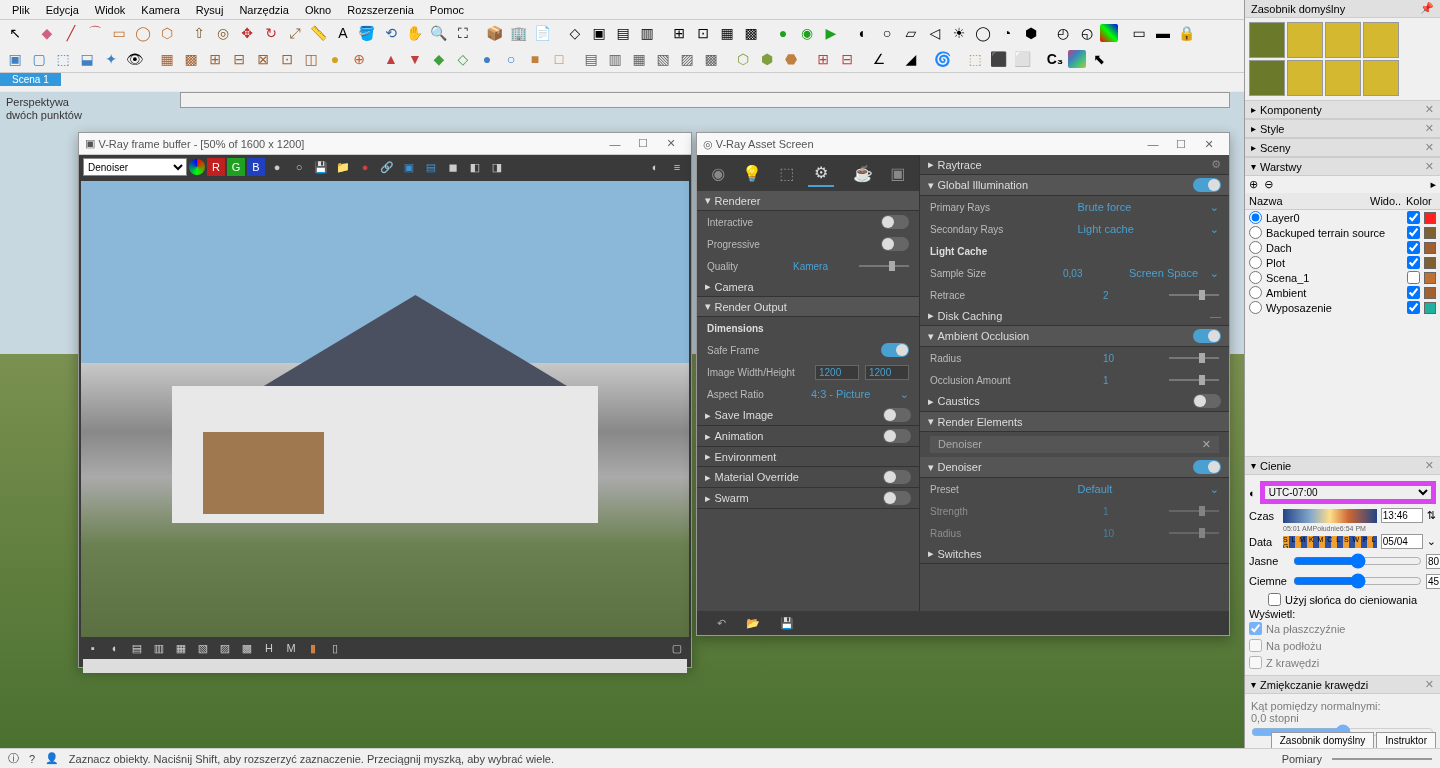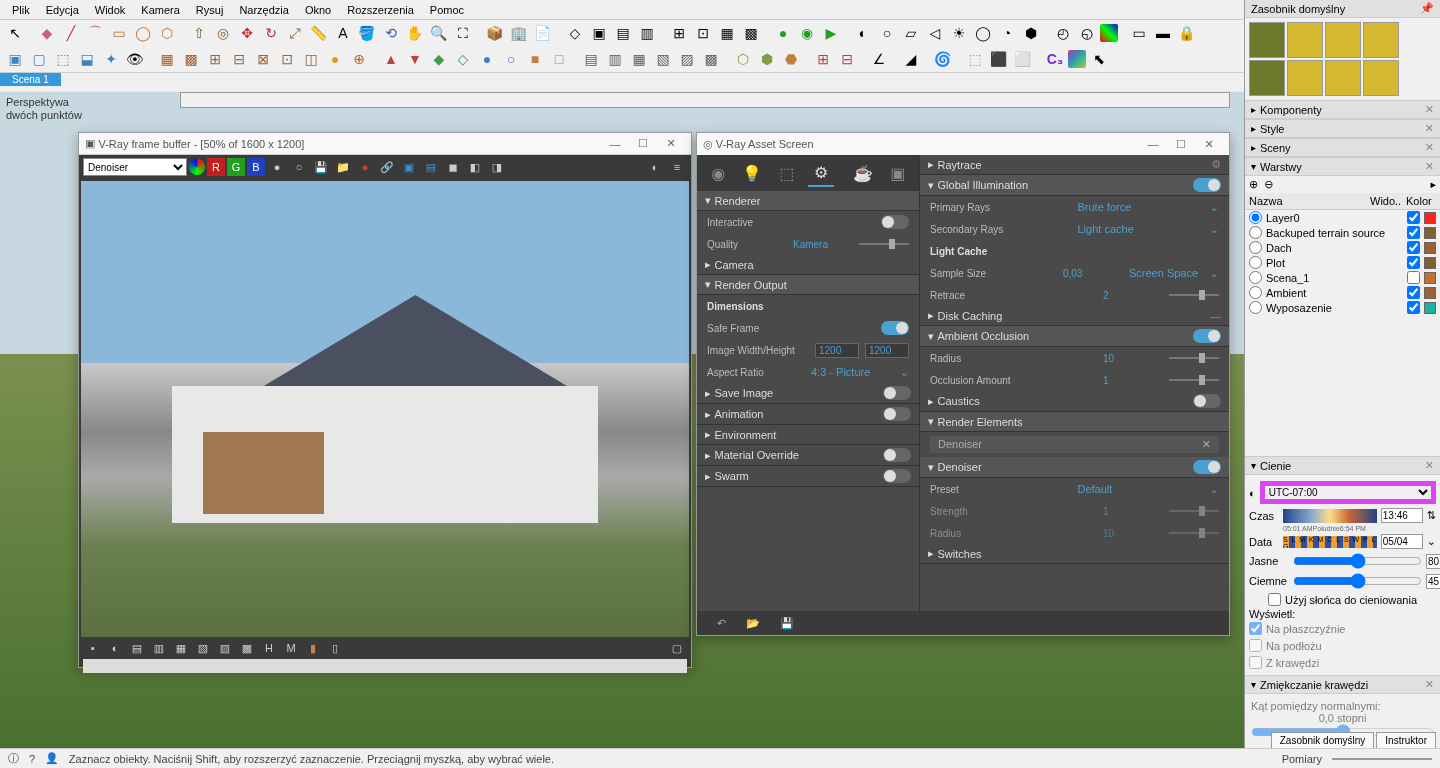--- a/index.html
+++ b/index.html
@@ -223,21 +223,21 @@
     <div class="tbtn">∠</div>
     <div class="tsep"></div>
     <div class="tbtn">◢</div>
     <div class="tsep"></div>
     <div class="tbtn">🌀</div>
     <div class="tsep"></div>
     <div class="tbtn" style="color:#c09040">⬚</div>
     <div class="tbtn" style="color:#c09040">⬛</div>
     <div class="tbtn" style="color:#c09040">⬜</div>
     <div class="tsep"></div>
-    <div class="tbtn" style="color:#6d28d9;font-weight:bold">C₃</div>
+    <div class="tbtn" style="color:#000000;font-weight:bold">C₃</div>
     <div class="tbtn" style="background:linear-gradient(135deg,#c04080,#4080c0,#40c080,#c0c040);width:18px;height:18px"></div>
     <div class="tbtn">⬉</div>
   </div>
 </div>
 
 <div class="scenetab">
   <span>Scena 1</span>
 </div>
 
 <div class="main">
@@ -318,20 +318,24 @@
           <span style="flex:1"></span>
           <div class="aetab">☕</div>
           <div class="aetab">▣</div>
         </div>
         <div class="section">▾ <span>Renderer</span></div>
         <div class="row">
             <span class="lbl">Interactive</span>
             <div class="toggle"></div>
           </div>
         <div class="row">
+            <span class="lbl">Progressive</span>
+            <div class="toggle"></div>
+          </div>
+        <div class="row">
             <span class="lbl">Quality</span>
             <span class="val">Kamera</span>
             <div class="slider"></div>
           </div>
         <div class="section sub">▸ <span>Camera</span></div>
         <div class="section">▾ <span>Render Output</span></div>
         <div class="row">
             <span class="lbl" style="font-weight:bold;color:#ddd">Dimensions</span>
           </div>
         <div class="row">
@@ -557,21 +561,21 @@
         <span>Na podłożu</span>
       </div>
     <div class="shadowrow" style="opacity:.5">
         <input type="checkbox" style="">
         <span>Z krawędzi</span>
       </div>
   </div>
   <div class="collap">▾ <span>Zmiękczanie krawędzi</span><span class="x">✕</span></div>
   <div style="padding:6px;opacity:.5;font-size:10px">
     <div>Kąt pomiędzy normalnymi:</div>
-    <div style="text-align:center">0,0  stopni</div>
+    <div style="text-align:left">0,0  stopni</div>
     <input type="range" style="width: 100%;" value="50">
   </div>
   <div class="tray">
     <span>Zasobnik domyślny</span>
     <span>Instruktor</span>
   </div>
 </div>
 
 <div class="status">
   <span>ⓘ</span>

